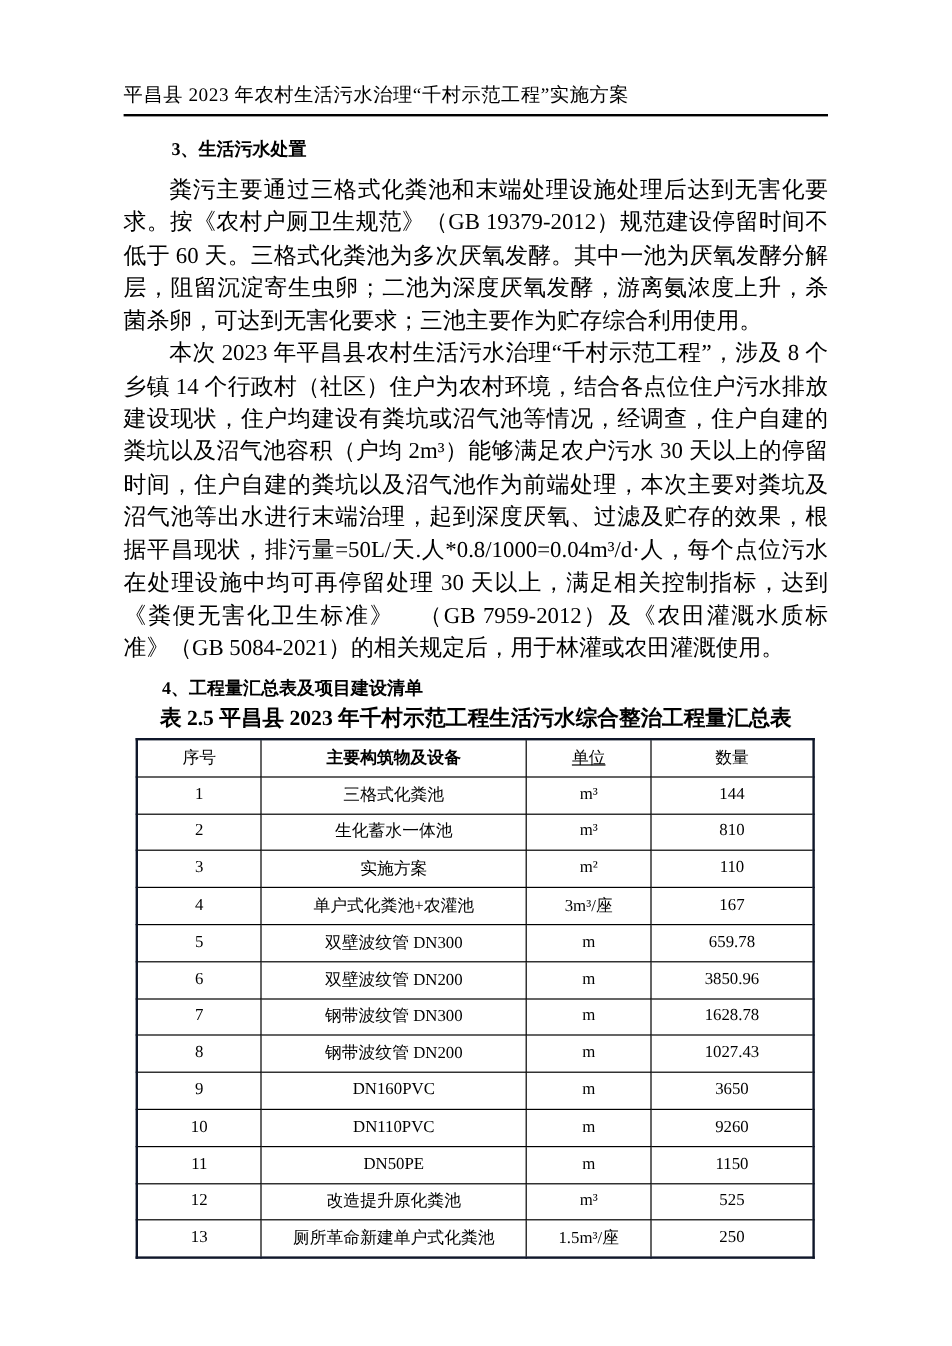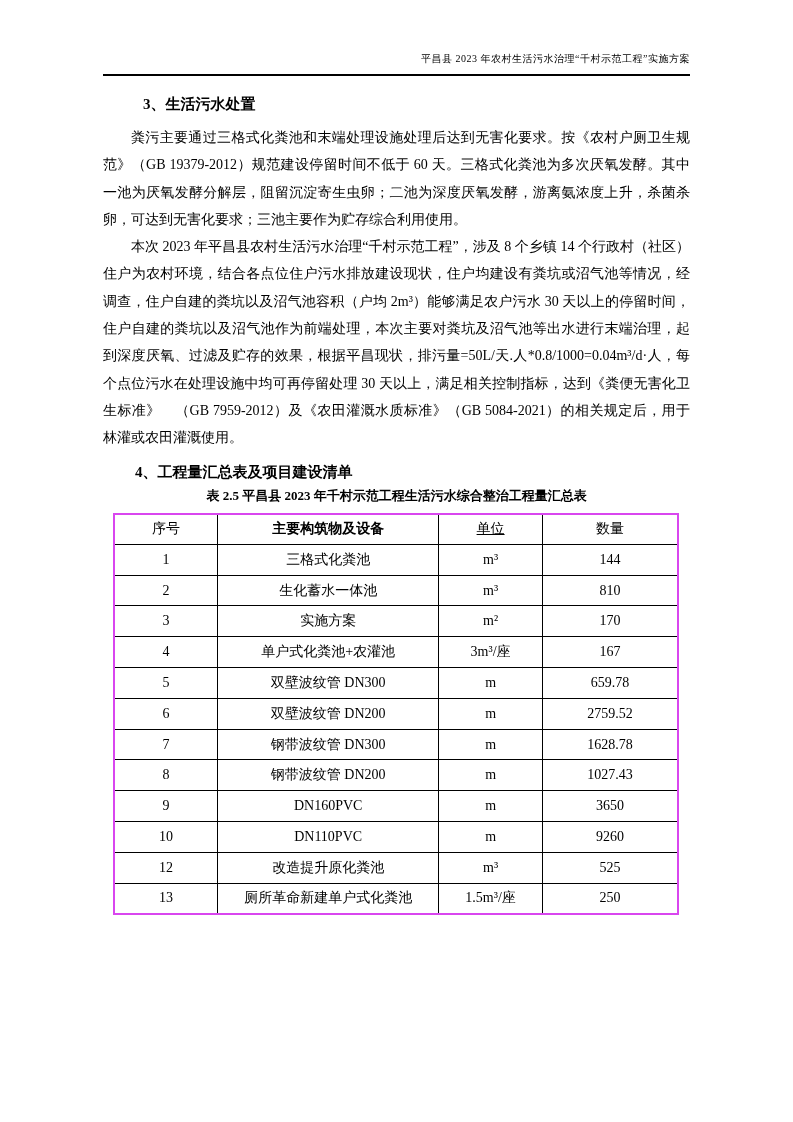--- a/index.html
+++ b/index.html
@@ -6,23 +6,23 @@
   html, body { background: #ffffff; }
   body {
     width: 793px; height: 1122px; position: relative;
     font-family: "Liberation Serif", "DejaVu Serif", serif;
     color: #000;
   }
   .page { position: absolute; inset: 0; background: #fff; overflow: hidden; }
   .content { position: absolute; left: 103px; top: 0; width: 587px; }
 
   .header-title {
-    margin-top: 50px;
-    text-align: right;
-    font-size: 10px;
+    margin-top: 71px;
+    text-align: left;
+    font-size: 16px;
     line-height: 17px;
     letter-spacing: 0.5px;
   }
   .header-rule {
     border: none;
     border-top: 2px solid #000;
     margin-top: 7px;
   }
 
   h3.doc-heading {
@@ -30,42 +30,42 @@
     font-size: 15px;
     line-height: 21px;
     font-weight: bold;
   }
   h3.doc-heading .h-num { font-weight: bold; font-family: "Liberation Serif", serif; }
   h3.doc-heading .h-title { font-weight: bold; font-family: "Liberation Sans", sans-serif; }
   h3#section4 { margin-top: 9px; margin-left: 32px; }
 
   p.para {
     margin-top: 9px;
-    font-size: 14px;
+    font-size: 19px;
     line-height: 27.3px;
     text-align: justify;
     text-justify: inter-ideograph;
     text-indent: 2em;
   }
   p.para + p.para { margin-top: 0; }
   p.para b { font-weight: normal; }
 
   .table-caption {
     margin-top: 4px;
     text-align: center;
-    font-size: 13px;
+    font-size: 18px;
     line-height: 18px;
     font-weight: bold;
   }
 
   table.summary-table {
     margin: 8px 0 0 10px;
     width: 566px;
     border-collapse: collapse;
-    border: 2px solid #d946ef;
+    border: 2px solid #0f172a;
     font-size: 14px;
   }
   table.summary-table th, table.summary-table td {
     border: 1px solid #000;
     height: 30.8px;
     padding: 0 4px;
     text-align: center;
     vertical-align: middle;
     font-weight: normal;
   }
@@ -129,39 +129,39 @@
           <tr>
             <td>2</td>
             <td>生化蓄水一体池</td>
             <td>m³</td>
             <td>810</td>
           </tr>
           <tr>
             <td>3</td>
             <td>实施方案</td>
             <td>m²</td>
-            <td>170</td>
+            <td>110</td>
           </tr>
           <tr>
             <td>4</td>
             <td>单户式化粪池+农灌池</td>
             <td>3m³/座</td>
             <td>167</td>
           </tr>
           <tr>
             <td>5</td>
             <td>双壁波纹管 DN300</td>
             <td>m</td>
             <td>659.78</td>
           </tr>
           <tr>
             <td>6</td>
             <td>双壁波纹管 DN200</td>
             <td>m</td>
-            <td>2759.52</td>
+            <td>3850.96</td>
           </tr>
           <tr>
             <td>7</td>
             <td>钢带波纹管 DN300</td>
             <td>m</td>
             <td>1628.78</td>
           </tr>
           <tr>
             <td>8</td>
             <td>钢带波纹管 DN200</td>
@@ -172,20 +172,26 @@
             <td>9</td>
             <td>DN160PVC</td>
             <td>m</td>
             <td>3650</td>
           </tr>
           <tr>
             <td>10</td>
             <td>DN110PVC</td>
             <td>m</td>
             <td>9260</td>
+          </tr>
+          <tr>
+            <td>11</td>
+            <td>DN50PE</td>
+            <td>m</td>
+            <td>1150</td>
           </tr>
           <tr>
             <td>12</td>
             <td>改造提升原化粪池</td>
             <td>m³</td>
             <td>525</td>
           </tr>
           <tr>
             <td>13</td>
             <td>厕所革命新建单户式化粪池</td>

